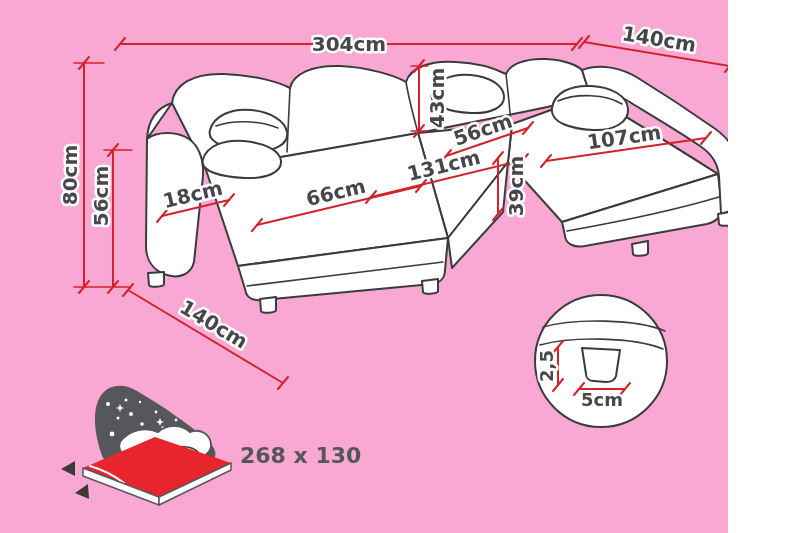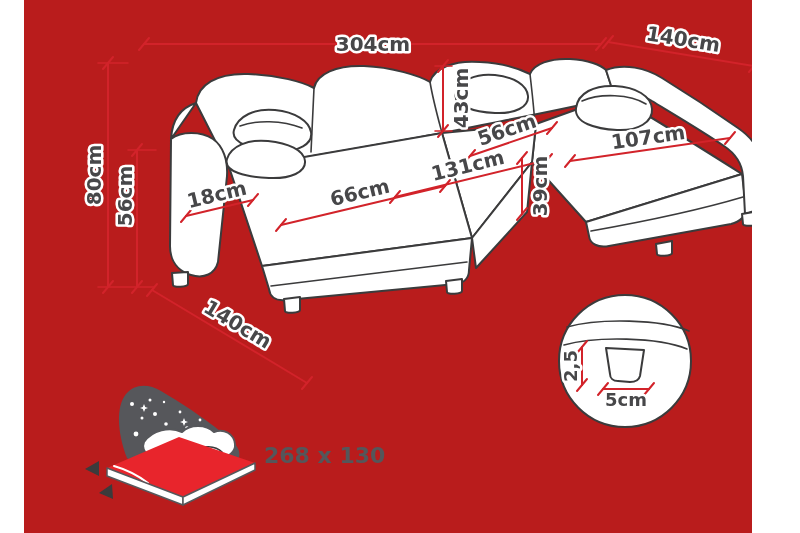--- a/index.html
+++ b/index.html
@@ -1,16 +1,16 @@
 <!DOCTYPE html>
 <html><head>
 <meta charset="utf-8">
 <style>
   html,body{margin:0;padding:0;background:#ffffff;}
-  .canvas{position:relative;width:728px;height:533px;background:#b91c1c;overflow:hidden;font-family:"DejaVu Sans",sans-serif;margin-left:24px;}
+  .canvas{position:relative;width:728px;height:533px;background:#f9a8d4;overflow:hidden;font-family:"DejaVu Sans",sans-serif;}
   svg{display:block;}
   .outline{stroke:#3b3b3c;stroke-width:2;fill:#ffffff;stroke-linejoin:round;stroke-linecap:round;}
   .outline-thin{stroke:#3b3b3c;stroke-width:1.6;fill:none;stroke-linejoin:round;stroke-linecap:round;}
   .dim-line{stroke:#d2232a;stroke-width:2;fill:none;stroke-linecap:round;}
   .dim-tick{stroke:#d2232a;stroke-width:2;fill:none;stroke-linecap:round;}
   .ext-tick{stroke:#d2232a;stroke-width:1.6;fill:none;stroke-linecap:round;}
   .dim-text{font-family:"DejaVu Sans",sans-serif;font-size:20px;font-weight:600;fill:#474749;
             paint-order:stroke;stroke:#ffffff;stroke-width:5px;stroke-linejoin:round;}
   .dim-text-small{font-size:18px;}
   .icon-label{font-family:"DejaVu Sans",sans-serif;font-size:22px;font-weight:600;fill:#55565a;}

